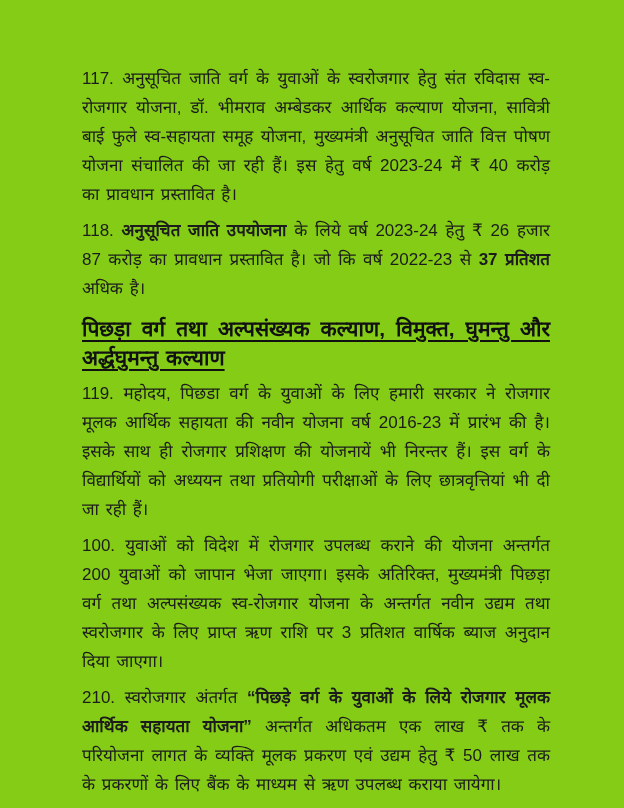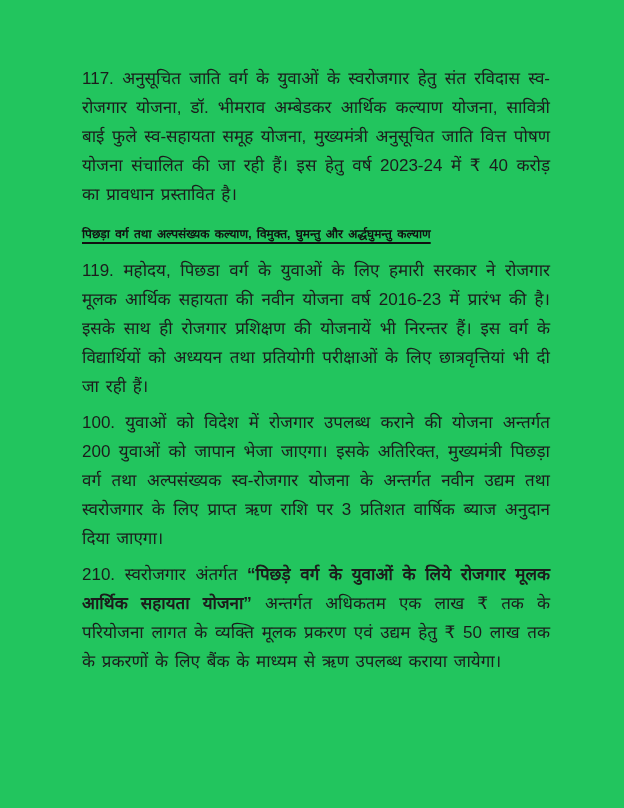--- a/index.html
+++ b/index.html
@@ -10,38 +10,38 @@
   body {
     width: 624px;
     height: 808px;
     overflow: hidden;
     font-family: "Liberation Sans", "DejaVu Sans", sans-serif;
   }
   .page {
     box-sizing: border-box;
     width: 624px;
     height: 808px;
-    background: #22c55e;
+    background: #84cc16;
     padding: 64px 74px 20px 82px;
     color: #1c1c1c;
   }
   .doc-body {
     width: 468px;
   }
   .para {
     margin: 0 0 7px 0;
     font-size: 17px;
     line-height: 29px;
     text-align: justify;
     color: #1c1c1c;
     word-spacing: 2px;
   }
   .heading {
     margin: 11px 0 7px 0;
-    font-size: 12px;
+    font-size: 21px;
     line-height: 29px;
     text-align: justify;
     font-weight: bold;
     color: #111111;
     word-spacing: 2px;
   }
   .heading .run {
     text-decoration: underline;
     text-decoration-thickness: 1.5px;
     text-underline-offset: 4px;
@@ -49,18 +49,19 @@
   .run { font-weight: normal; }
   .run.bold { font-weight: bold; }
   .heading .run { font-weight: bold; }
 </style>
 </head>
 <body>
 
 <div class="page">
   <div class="doc-body">
     <p class="para"><span class="run">117. अनुसूचित जाति वर्ग के युवाओं के स्वरोजगार हेतु संत रविदास स्व-रोजगार योजना, डॉ. भीमराव अम्बेडकर आर्थिक कल्याण योजना, सावित्री बाई फुले स्व-सहायता समूह योजना, मुख्यमंत्री अनुसूचित जाति वित्त पोषण योजना संचालित की जा रही हैं। इस हेतु वर्ष 2023-24 में ₹ 40 करोड़ का प्रावधान प्रस्तावित है।</span></p>
+    <p class="para"><span class="run">118. </span><span class="run bold">अनुसूचित जाति उपयोजना</span><span class="run"> के लिये वर्ष 2023-24 हेतु ₹ 26 हजार 87 करोड़ का प्रावधान प्रस्तावित है। जो कि वर्ष 2022-23 से </span><span class="run bold">37 प्रतिशत</span><span class="run"> अधिक है।</span></p>
     <h2 class="heading"><span class="run bold">पिछड़ा वर्ग तथा अल्पसंख्यक कल्याण, विमुक्त, घुमन्तु और अर्द्धघुमन्तु कल्याण</span></h2>
     <p class="para"><span class="run">119. महोदय, पिछडा वर्ग के युवाओं के लिए हमारी सरकार ने रोजगार मूलक आर्थिक सहायता की नवीन योजना वर्ष 2016-23 में प्रारंभ की है। इसके साथ ही रोजगार प्रशिक्षण की योजनायें भी निरन्तर हैं। इस वर्ग के विद्यार्थियों को अध्ययन तथा प्रतियोगी परीक्षाओं के लिए छात्रवृत्तियां भी दी जा रही हैं।</span></p>
     <p class="para"><span class="run">100. युवाओं को विदेश में रोजगार उपलब्ध कराने की योजना अन्तर्गत 200 युवाओं को जापान भेजा जाएगा। इसके अतिरिक्त, मुख्यमंत्री पिछड़ा वर्ग तथा अल्पसंख्यक स्व-रोजगार योजना के अन्तर्गत नवीन उद्यम तथा स्वरोजगार के लिए प्राप्त ऋण राशि पर 3 प्रतिशत वार्षिक ब्याज अनुदान दिया जाएगा।</span></p>
     <p class="para"><span class="run">210. स्वरोजगार अंतर्गत </span><span class="run bold">“पिछड़े वर्ग के युवाओं के लिये रोजगार मूलक आर्थिक सहायता योजना”</span><span class="run"> अन्तर्गत अधिकतम एक लाख ₹ तक के परियोजना लागत के व्यक्ति मूलक प्रकरण एवं उद्यम हेतु ₹ 50 लाख तक के प्रकरणों के लिए बैंक के माध्यम से ऋण उपलब्ध कराया जायेगा।</span></p>
   </div>
 </div>
 
 </body></html>

